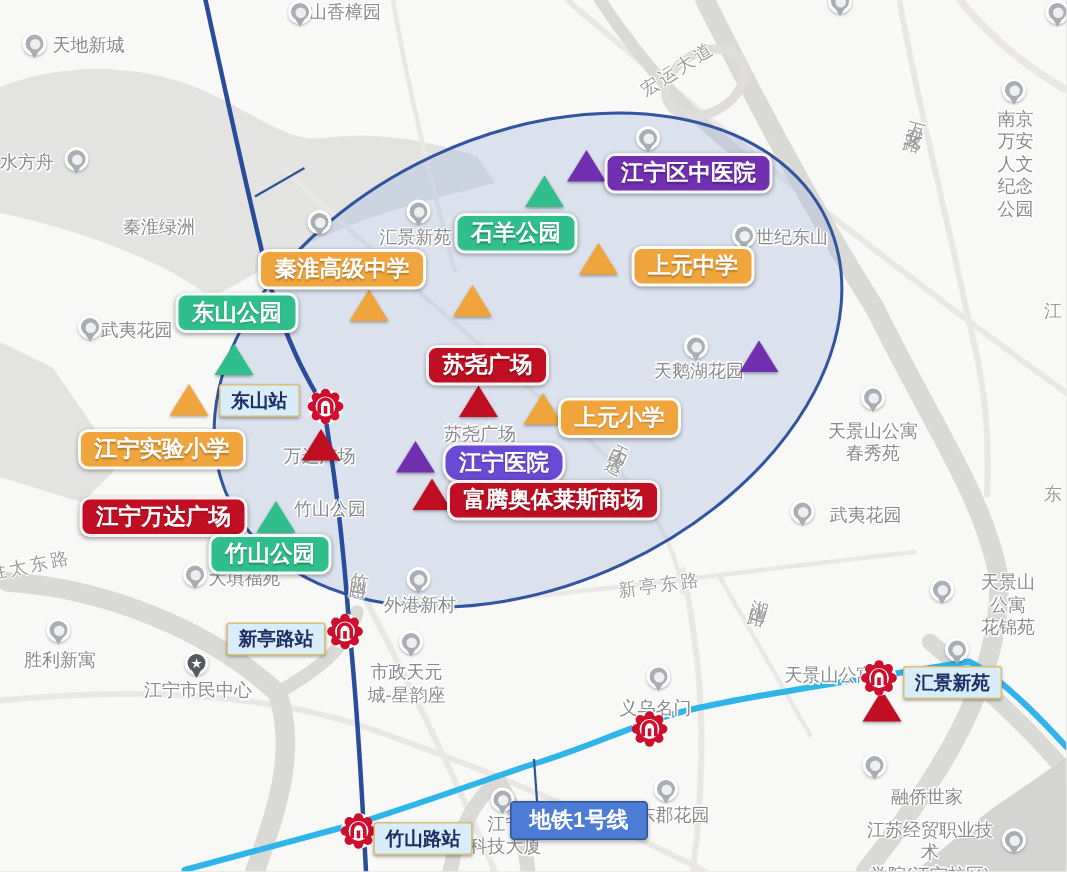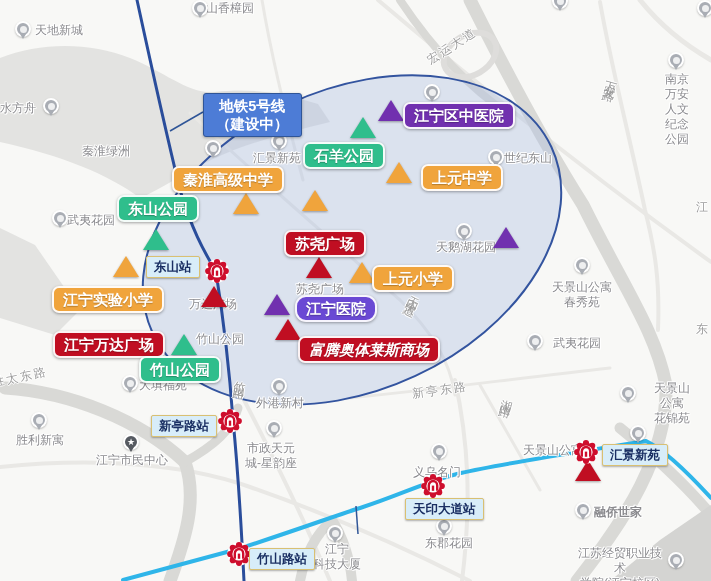--- a/index.html
+++ b/index.html
@@ -142,21 +142,21 @@
       <div class="poi" style="left: 132px; top: 453px;">江宁市民中心</div>
       <div class="pin" style="left: 266px; top: 420px;"></div>
       <div class="poi" style="left: 271px; top: 441px;">市政天元
 城-星韵座</div>
       <div class="pin" style="left: 431px; top: 443px;"></div>
       <div class="poi" style="left: 437px; top: 465px;">义乌名门</div>
       <div class="poi" style="left: 553px; top: 443px;">天景山公寓</div>
       <div class="pin" style="left: 436px; top: 518px;"></div>
       <div class="poi" style="left: 449px; top: 536px;">东郡花园</div>
       <div class="pin" style="left: 575px; top: 502px;"></div>
-      <div class="poi" style="left: 618px; top: 505px; font-weight: bold;">融侨世家</div>
+      <div class="poi" style="left: 618px; top: 524px;">融侨世家</div>
       <div class="pin" style="left: 327px; top: 525px;"></div>
       <div class="poi" style="left: 337px; top: 542px;">江宁
 科技大厦</div>
       <div class="pin" style="left: 668px; top: 552px;"></div>
       <div class="poi" style="left: 620px; top: 546px;">江苏经贸职业技术
 学院(江宁校区)</div>
       <div class="pin" style="left: 205px; top: 140px;"></div>
       <div class="pin" style="left: 552px; top: -7px;"></div>
       <div class="pin" style="left: 697px; top: 0px;"></div>
       <div class="pin" style="left: 424px; top: 84px;"></div>
@@ -273,23 +273,21 @@
       <div class="mbox purple" style="left: 403px; top: 102px;">江宁区中医院</div>
       <div class="mbox green" style="left: 303px; top: 142px;">石羊公园</div>
       <div class="mbox orange" style="left: 172px; top: 166px;">秦淮高级中学</div>
       <div class="mbox orange" style="left: 421px; top: 164px;">上元中学</div>
       <div class="mbox green" style="left: 117px; top: 195px;">东山公园</div>
       <div class="mbox red" style="left: 284px; top: 230px;">苏尧广场</div>
       <div class="mbox orange" style="left: 372px; top: 265px;">上元小学</div>
       <div class="mbox orange" style="left: 52px; top: 286px;">江宁实验小学</div>
       <div class="mbox violet" style="left: 295px; top: 295px; border-radius: 11px;">江宁医院</div>
       <div class="mbox red" style="left: 53px; top: 331px;">江宁万达广场</div>
-      <div class="mbox red" style="left: 298px; top: 336px; font-style: italic;">富腾奥体莱斯商场</div>
+      <div class="mbox red" style="left: 298px; top: 320px;">富腾奥体莱斯商场</div>
       <div class="mbox green" style="left: 139px; top: 356px;">竹山公园</div>
       <div class="station-box" style="left: 146px; top: 256px;">东山站</div>
       <div class="station-box" style="left: 151px; top: 415px;">新亭路站</div>
       <div class="station-box" style="left: 249px; top: 548px;">竹山路站</div>
-      <div class="station-box" style="left: 405px; top: 498px;">天印大道站</div>
       <div class="station-box" style="left: 602px; top: 444px;">汇景新苑</div>
-      <div class="line-box" style="left: 203px; top: 93px;">地铁5号线
-（建设中）</div>
+      <div class="line-box" style="left: 340px; top: 534px;">地铁1号线</div>
     </div>
 </div>
 
 </body></html>

